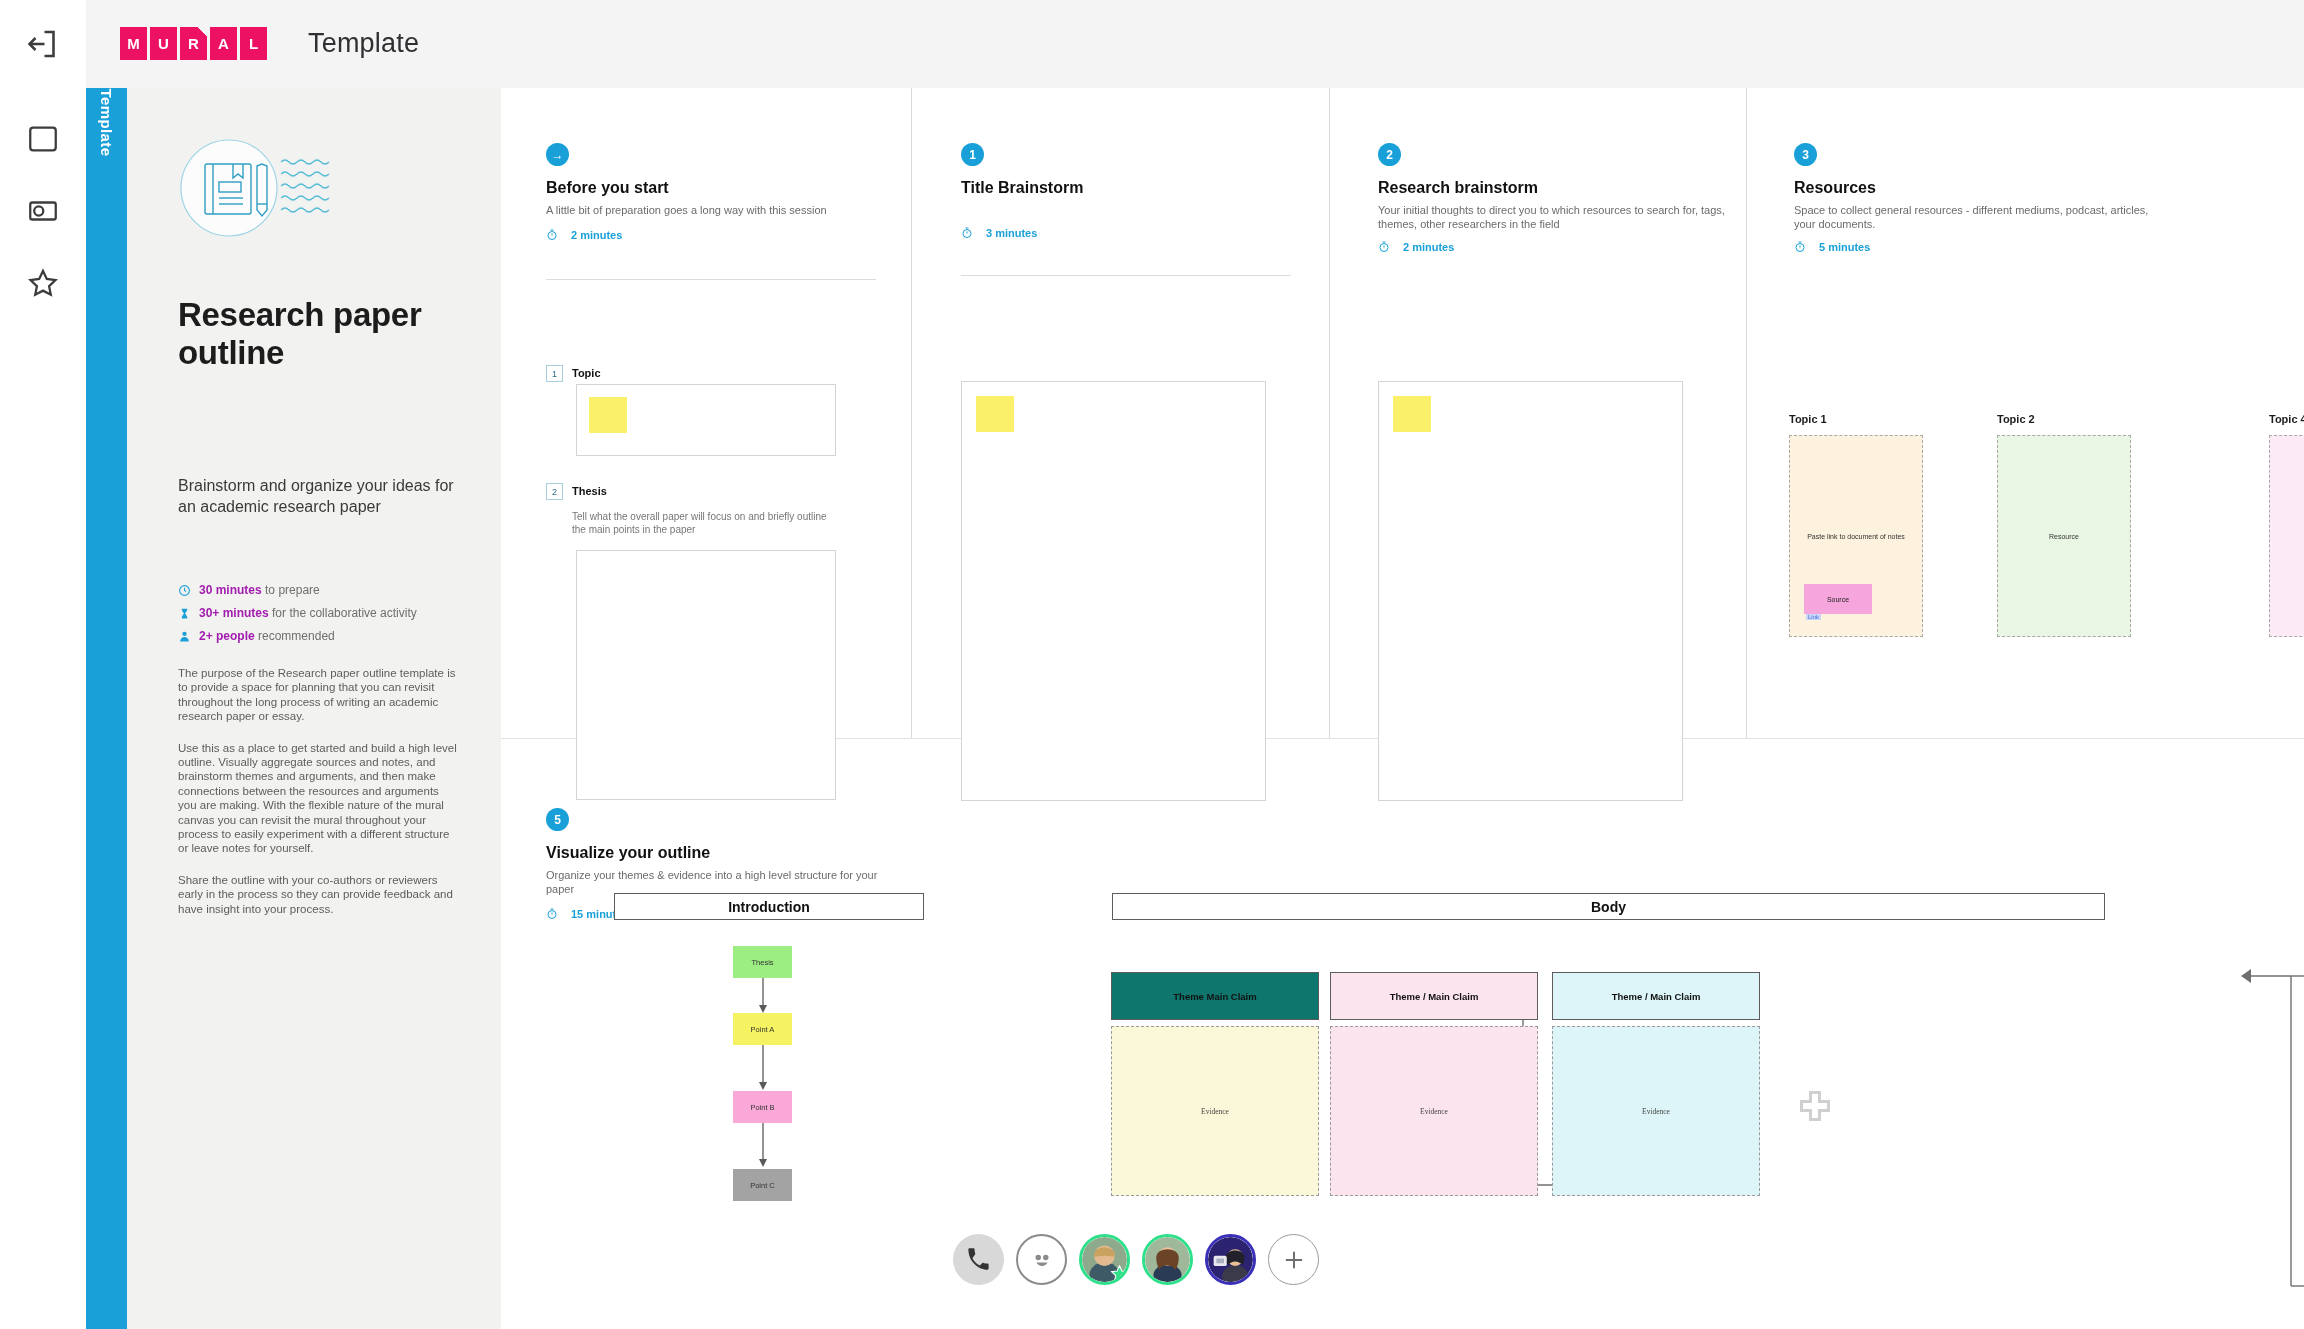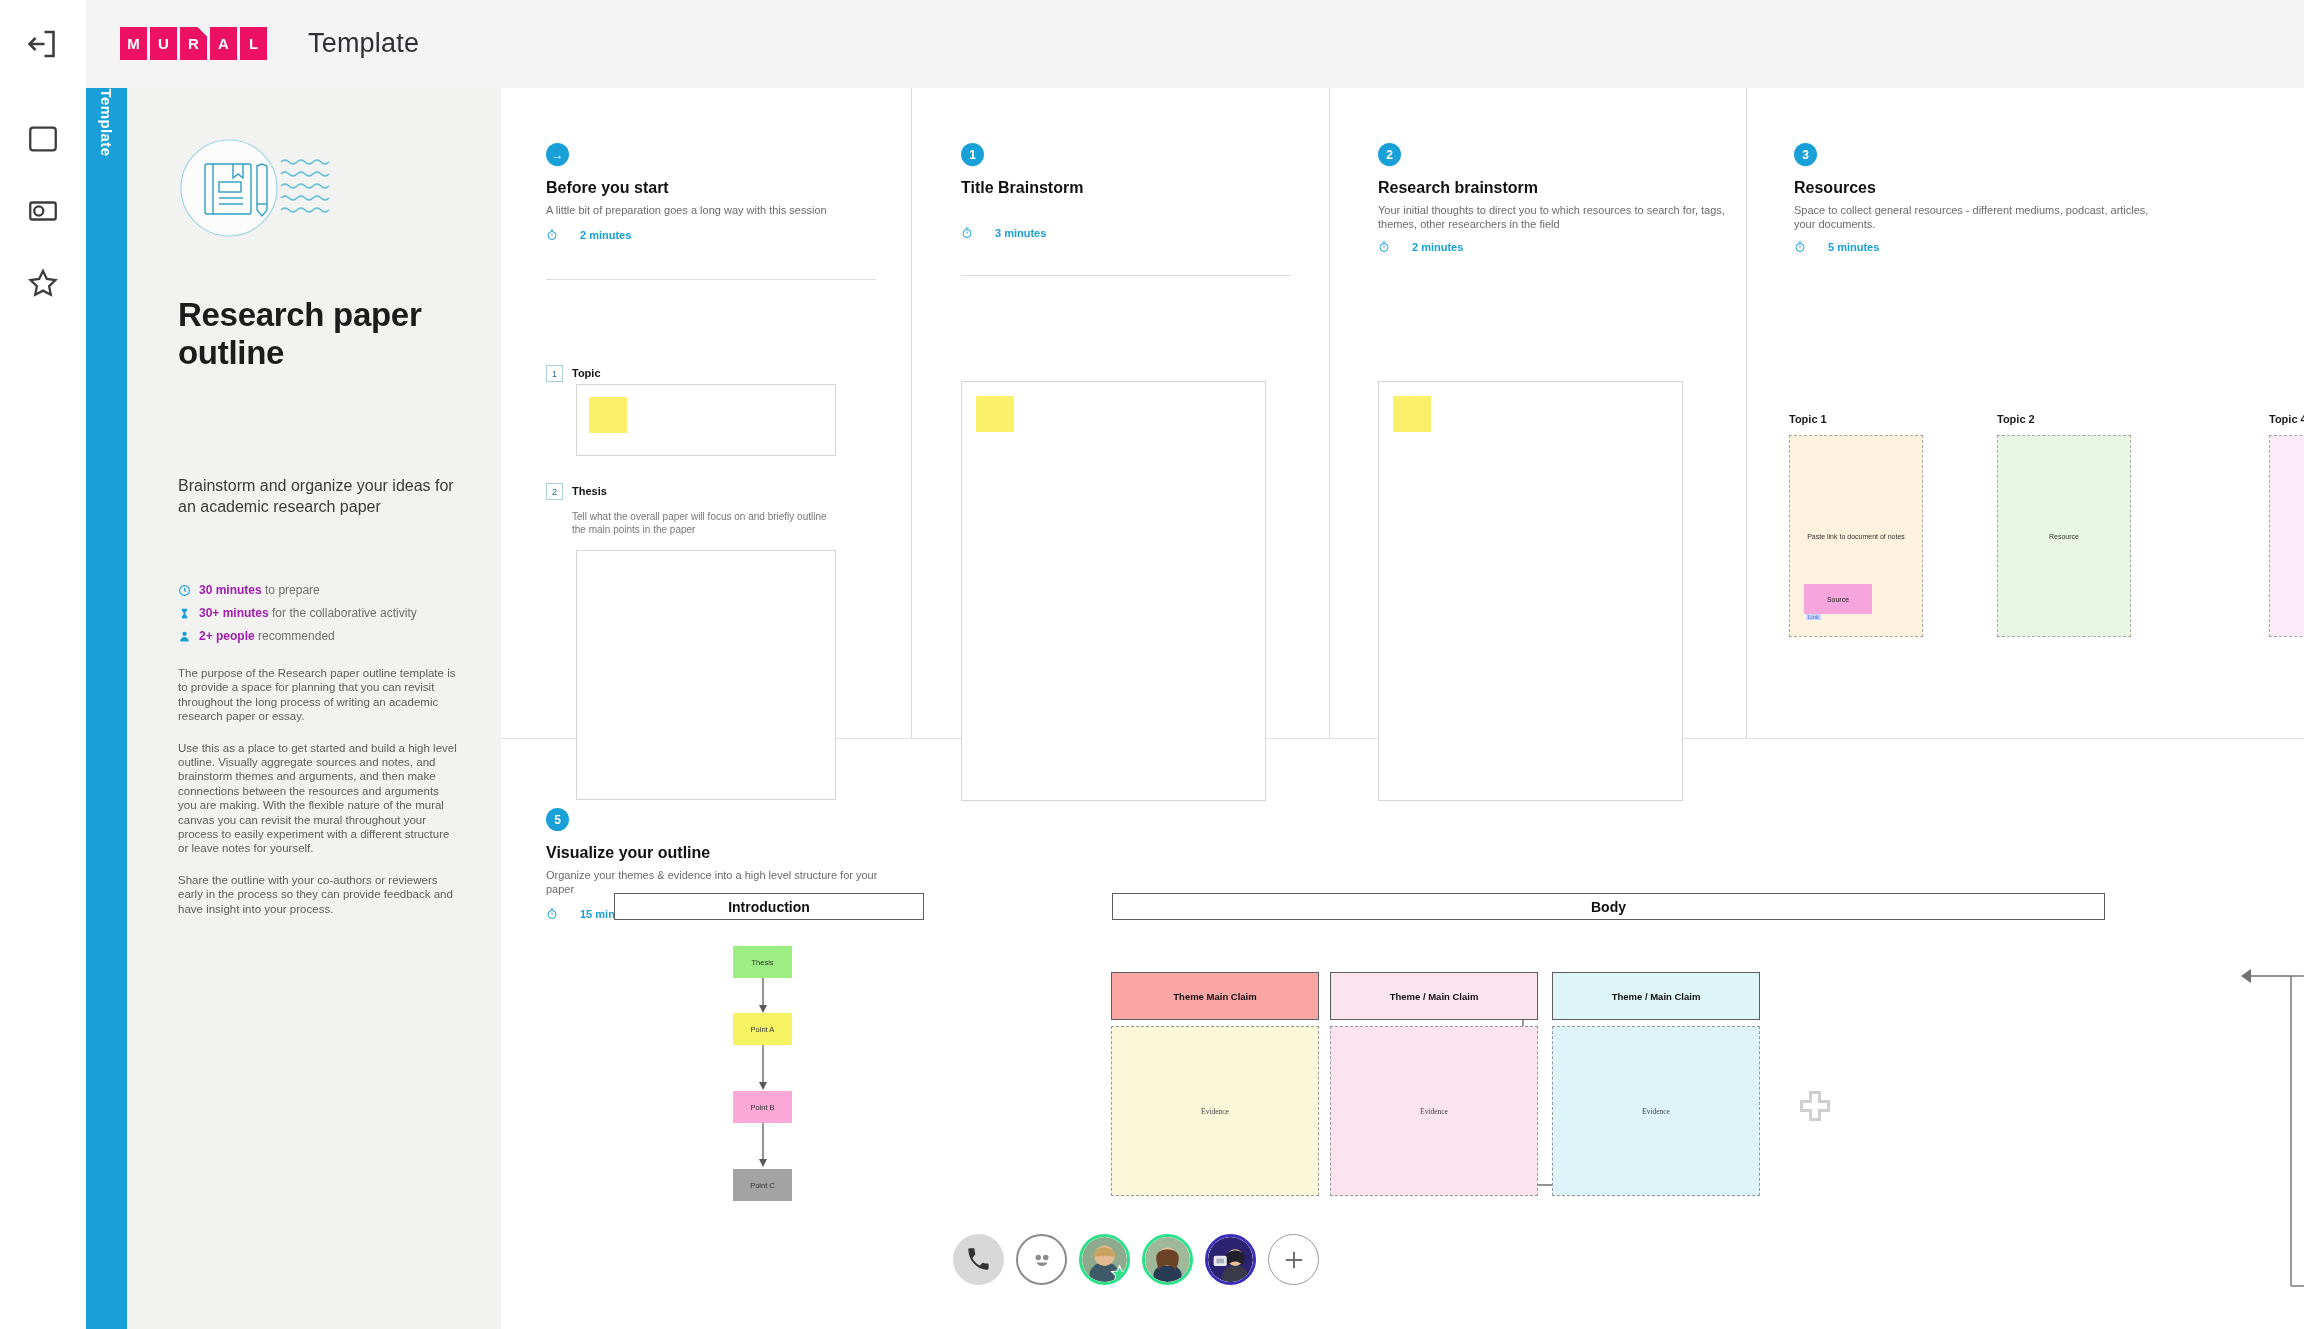--- a/index.html
+++ b/index.html
@@ -92,21 +92,21 @@
   .col-sep{ position:absolute; top:0; width:1px; background:#d9d9d9; }
 
   .sec-num{
     width:23px; height:23px; border-radius:50%; background:#1aa0d8; color:#fff;
     font-size:12px; font-weight:bold; display:flex; align-items:center;
     justify-content:center;
   }
   .sec-title{ font-size:16px; font-weight:bold; color:#111; margin-top:13px; }
   .sec-desc{ font-size:11px; line-height:14px; color:#6b6b6b; margin-top:6px; }
   .sec-time{
-    display:flex; align-items:center; gap:22px; font-size:11px;
+    display:flex; align-items:center; gap:13px; font-size:11px;
     color:#1aa0d8; font-weight:bold; margin-top:12px;
   }
   .sec-time svg{ width:12px; height:12px; }
   .hr{ height:1px; background:#dcdcdc; }
 
   .step-num{
     width:17px; height:17px; border:1px solid #a9cede; color:#2b6c8c;
     font-size:9px; display:flex; align-items:center; justify-content:center;
     background:#fff;
   }
@@ -408,21 +408,21 @@
     <path d="M30 5 L30 36" stroke="#5a5a5a" stroke-width="1.3"></path>
       <path d="M26 32 l4 8 4-8z" fill="#5a5a5a"></path>
     <path d="M30 72 L30 113" stroke="#5a5a5a" stroke-width="1.3"></path>
       <path d="M26 109 l4 8 4-8z" fill="#5a5a5a"></path>
     <path d="M30 150 L30 190" stroke="#5a5a5a" stroke-width="1.3"></path>
       <path d="M26 186 l4 8 4-8z" fill="#5a5a5a"></path>
   </svg>
 
   <div class="band-box" style="position:absolute; left:611px; top:805px; width:993px; height:27px;">Body</div>
 
-  <div class="claim-box" style="left:610px; top:884px; width:208px; height:48px; background:#fca5a5;">Theme Main Claim</div>
+  <div class="claim-box" style="left:610px; top:884px; width:208px; height:48px; background:#0f766e;">Theme Main Claim</div>
   <div class="evid-box" style="left:610px; top:938px; width:208px; height:170px; background:#fbf8d9;">Evidence</div>
 
   <div class="plus-sep" style="left:1064px; top:1000px;">
     <svg width="36" height="36" viewBox="0 0 24 24" fill="none" stroke="currentColor" stroke-width="2">
         <path d="M9 3h6v6h6v6h-6v6H9v-6H3V9h6z"></path>
       </svg>
   </div>
 
   <div class="claim-box" style="left:829px; top:884px; width:208px; height:48px; background:#fce4ef;">Theme / Main Claim</div>
   <div class="evid-box" style="left:829px; top:938px; width:208px; height:170px; background:#fce4ef;">Evidence</div>

